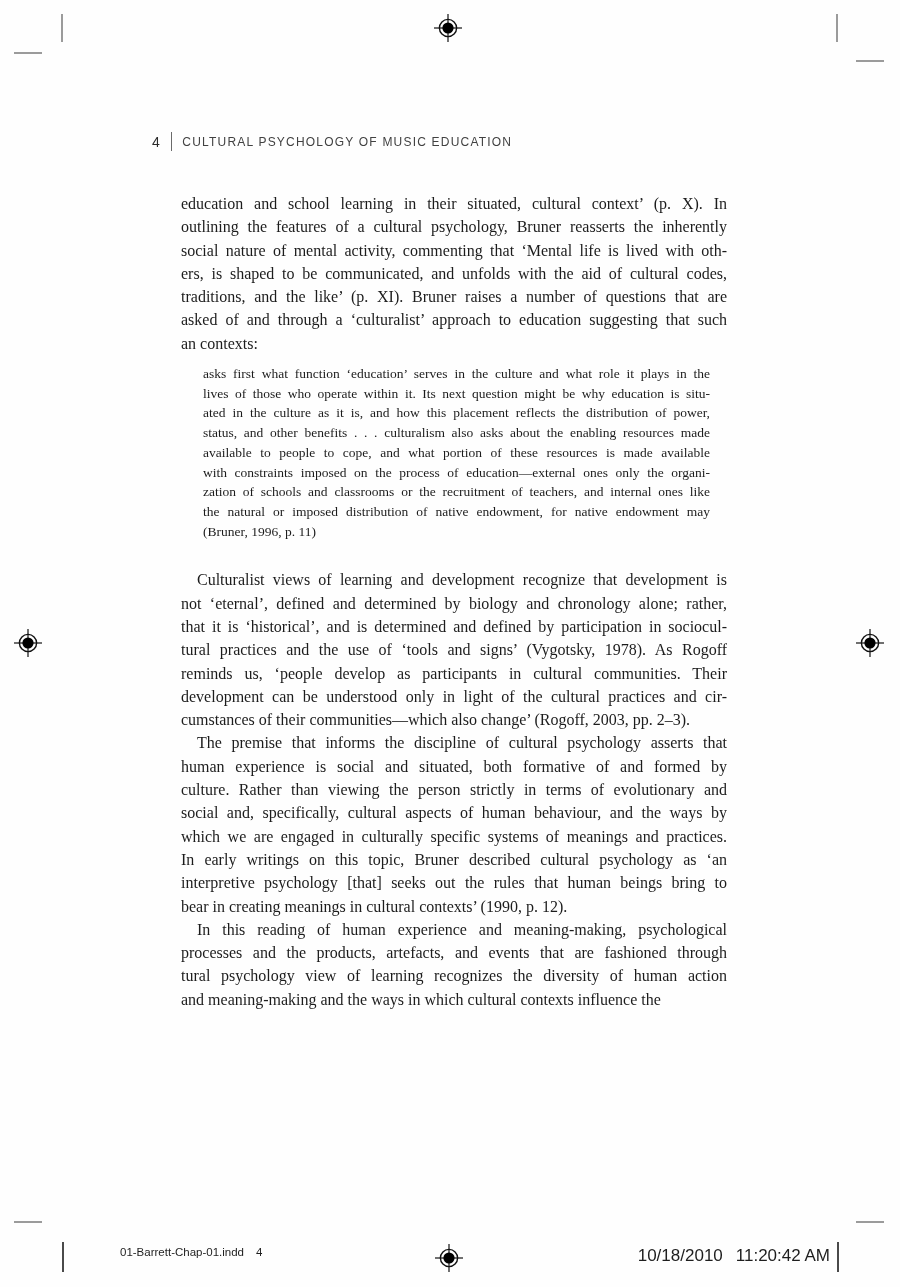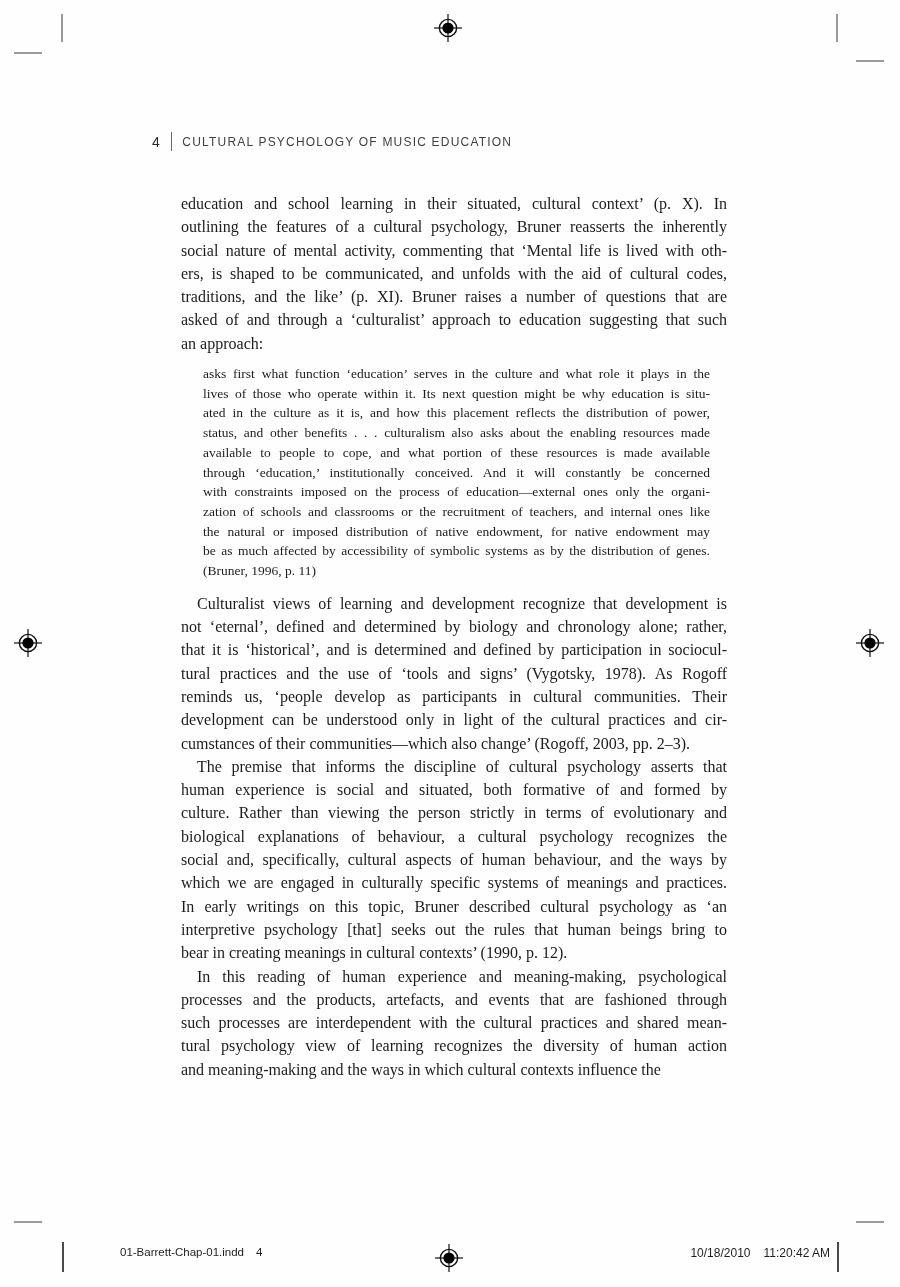--- a/index.html
+++ b/index.html
@@ -57,21 +57,21 @@
     width: 546px;
   }
   .para { margin: 0; }
   .para.body {
     font-size: 16px;
     line-height: 23.3px;
   }
   .para.quote {
     font-size: 13.5px;
     line-height: 19.7px;
-    margin: 9px 17px 11px 22px;
+    margin: 9px 17px 27px 22px;
   }
   .line {
     text-align: justify;
     text-align-last: justify;
     white-space: normal;
     overflow: hidden;
   }
   .line.last { text-align-last: left; }
   .line.first-indent { text-indent: 16px; }
 
@@ -92,21 +92,21 @@
     color: #1e1e1e;
     display: flex;
     gap: 12px;
     white-space: nowrap;
   }
   .slug-right {
     position: absolute;
     right: 70px;
     top: 1246px;
     font-family: "Liberation Sans", sans-serif;
-    font-size: 12px;
+    font-size: 17px;
     color: #1e1e1e;
     display: flex;
     gap: 13px;
     white-space: nowrap;
   }
 </style>
 </head>
 <body>
 
 <div class="page">
@@ -150,59 +150,55 @@
   </div>
 
   <div class="text-block">
       <div class="para body">
         <div class="line">education and school learning in their situated, cultural context’ (p. X). In</div>
         <div class="line">outlining the features of a cultural psychology, Bruner reasserts the inherently</div>
         <div class="line">social nature of mental activity, commenting that ‘Mental life is lived with oth-</div>
         <div class="line">ers, is shaped to be communicated, and unfolds with the aid of cultural codes,</div>
         <div class="line">traditions, and the like’ (p. XI). Bruner raises a number of questions that are</div>
         <div class="line">asked of and through a ‘culturalist’ approach to education suggesting that such</div>
-        <div class="line last">an approach:</div>
+        <div class="line last">an contexts:</div>
       </div>
       <div class="para quote">
         <div class="line">asks first what function ‘education’ serves in the culture and what role it plays in the</div>
         <div class="line">lives of those who operate within it. Its next question might be why education is situ-</div>
         <div class="line">ated in the culture as it is, and how this placement reflects the distribution of power,</div>
         <div class="line">status, and other benefits . . . culturalism also asks about the enabling resources made</div>
         <div class="line">available to people to cope, and what portion of these resources is made available</div>
-        <div class="line">through ‘education,’ institutionally conceived. And it will constantly be concerned</div>
         <div class="line">with constraints imposed on the process of education—external ones only the organi-</div>
         <div class="line">zation of schools and classrooms or the recruitment of teachers, and internal ones like</div>
         <div class="line">the natural or imposed distribution of native endowment, for native endowment may</div>
-        <div class="line">be as much affected by accessibility of symbolic systems as by the distribution of genes.</div>
         <div class="line last">(Bruner, 1996, p. 11)</div>
       </div>
       <div class="para body">
         <div class="line first-indent">Culturalist views of learning and development recognize that development is</div>
         <div class="line">not ‘eternal’, defined and determined by biology and chronology alone; rather,</div>
         <div class="line">that it is ‘historical’, and is determined and defined by participation in sociocul-</div>
         <div class="line">tural practices and the use of ‘tools and signs’ (Vygotsky, 1978). As Rogoff</div>
         <div class="line">reminds us, ‘people develop as participants in cultural communities. Their</div>
         <div class="line">development can be understood only in light of the cultural practices and cir-</div>
         <div class="line last">cumstances of their communities—which also change’ (Rogoff, 2003, pp. 2–3).</div>
       </div>
       <div class="para body">
         <div class="line first-indent">The premise that informs the discipline of cultural psychology asserts that</div>
         <div class="line">human experience is social and situated, both formative of and formed by</div>
         <div class="line">culture. Rather than viewing the person strictly in terms of evolutionary and</div>
-        <div class="line">biological explanations of behaviour, a cultural psychology recognizes the</div>
         <div class="line">social and, specifically, cultural aspects of human behaviour, and the ways by</div>
         <div class="line">which we are engaged in culturally specific systems of meanings and practices.</div>
         <div class="line">In early writings on this topic, Bruner described cultural psychology as ‘an</div>
         <div class="line">interpretive psychology [that] seeks out the rules that human beings bring to</div>
         <div class="line last">bear in creating meanings in cultural contexts’ (1990, p. 12).</div>
       </div>
       <div class="para body">
         <div class="line first-indent">In this reading of human experience and meaning-making, psychological</div>
         <div class="line">processes and the products, artefacts, and events that are fashioned through</div>
-        <div class="line">such processes are interdependent with the cultural practices and shared mean-</div>
         <div class="line">tural psychology view of learning recognizes the diversity of human action</div>
         <div class="line last">and meaning-making and the ways in which cultural contexts influence the</div>
       </div>
     </div>
 
   <div class="footer-bar" style="left:62px;"></div>
   <div class="footer-bar" style="left:837px;"></div>
   <div class="slug-left">
     <span>01-Barrett-Chap-01.indd</span>
     <span>4</span>

